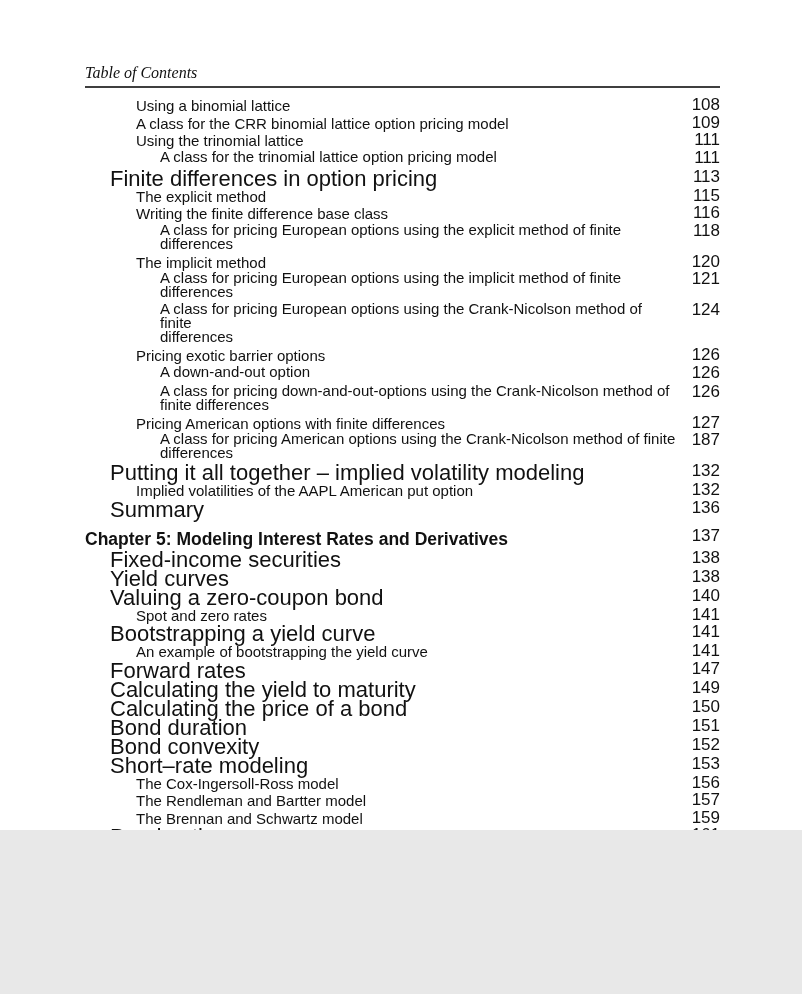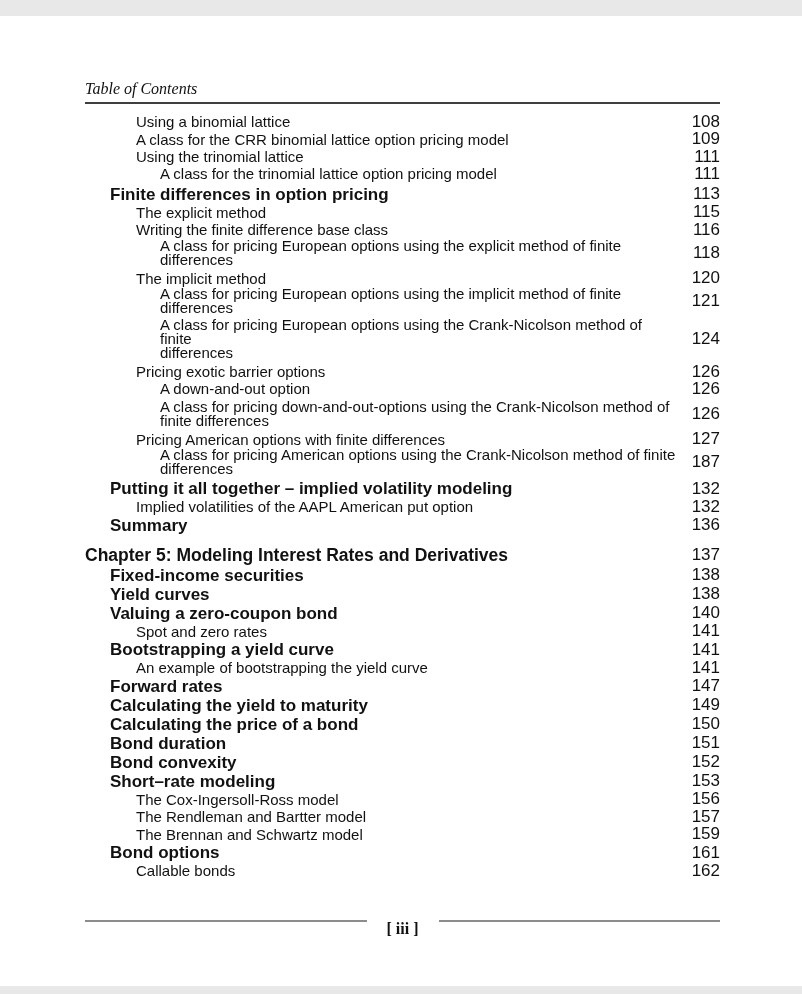--- a/index.html
+++ b/index.html
@@ -1,20 +1,20 @@
 <!DOCTYPE html>
 <html style="--bg: #ffffff; --text: #111111; --rule: #3f3f3f; --footer-rule: #8c8c8c;"><head>
 <meta charset="utf-8">
 <style>
   html, body { margin: 0; padding: 0; background: #e8e8e8; }
   .page {
     position: relative;
     width: 802px;
-    height: 970px;
-    margin: 16px auto;
+    height: 830px;
+    margin: 0 auto;
     background: var(--bg, #ffffff);
     color: var(--text, #111111);
     font-family: "Liberation Sans", sans-serif;
     overflow: hidden;
   }
   
   .header {
     position: absolute;
     left: 85px;
     right: 82px;
@@ -35,42 +35,42 @@
   
   .toc {
     position: absolute;
     left: 85px;
     right: 82px;
     top: 97px;
   }
   .row {
     display: flex;
     justify-content: space-between;
-    align-items: center;
+    align-items: flex-start;
   }
   .row .title {
     white-space: pre-line;
     flex: 1 1 auto;
   }
   .row .pagenum {
     flex: 0 0 auto;
     font-size: 17px;
     line-height: 16px;
     font-weight: normal;
     padding-left: 14px;
   }
   .row.l2 .title {
     font-size: 15px;
     line-height: 17.5px;
     padding-left: 51px;
   }
   .row.l1 .title {
-    font-size: 17px;
+    font-size: 22px;
     line-height: 19px;
-    font-weight: bold;
+    font-weight: normal;
     padding-left: 25px;
   }
   .row.l3 .title {
     font-size: 15px;
     line-height: 14px;
     padding-left: 75px;
   }
   .row.l3 { margin-bottom: 3px; }
   .row.chapter { margin-top: 9px; }
   .row.chapter .title {

